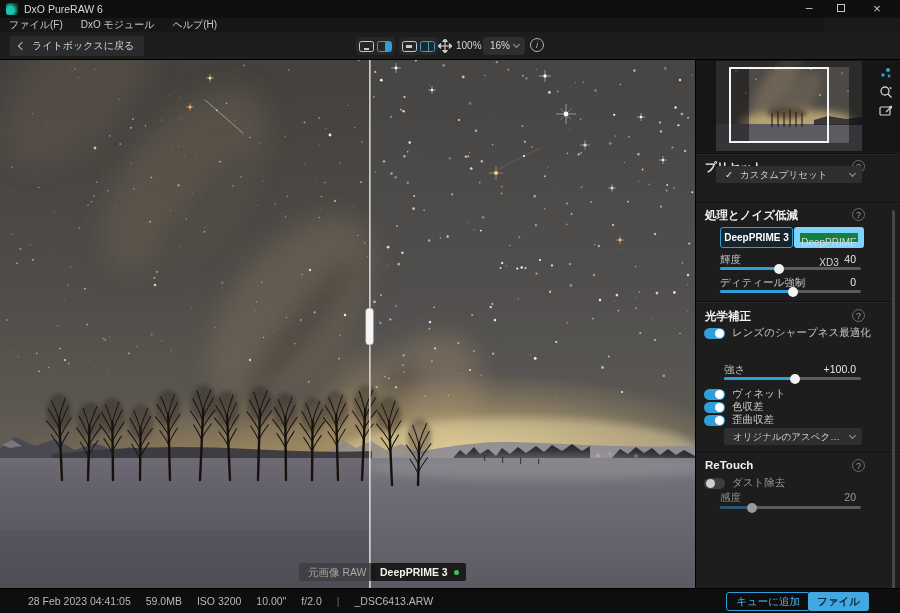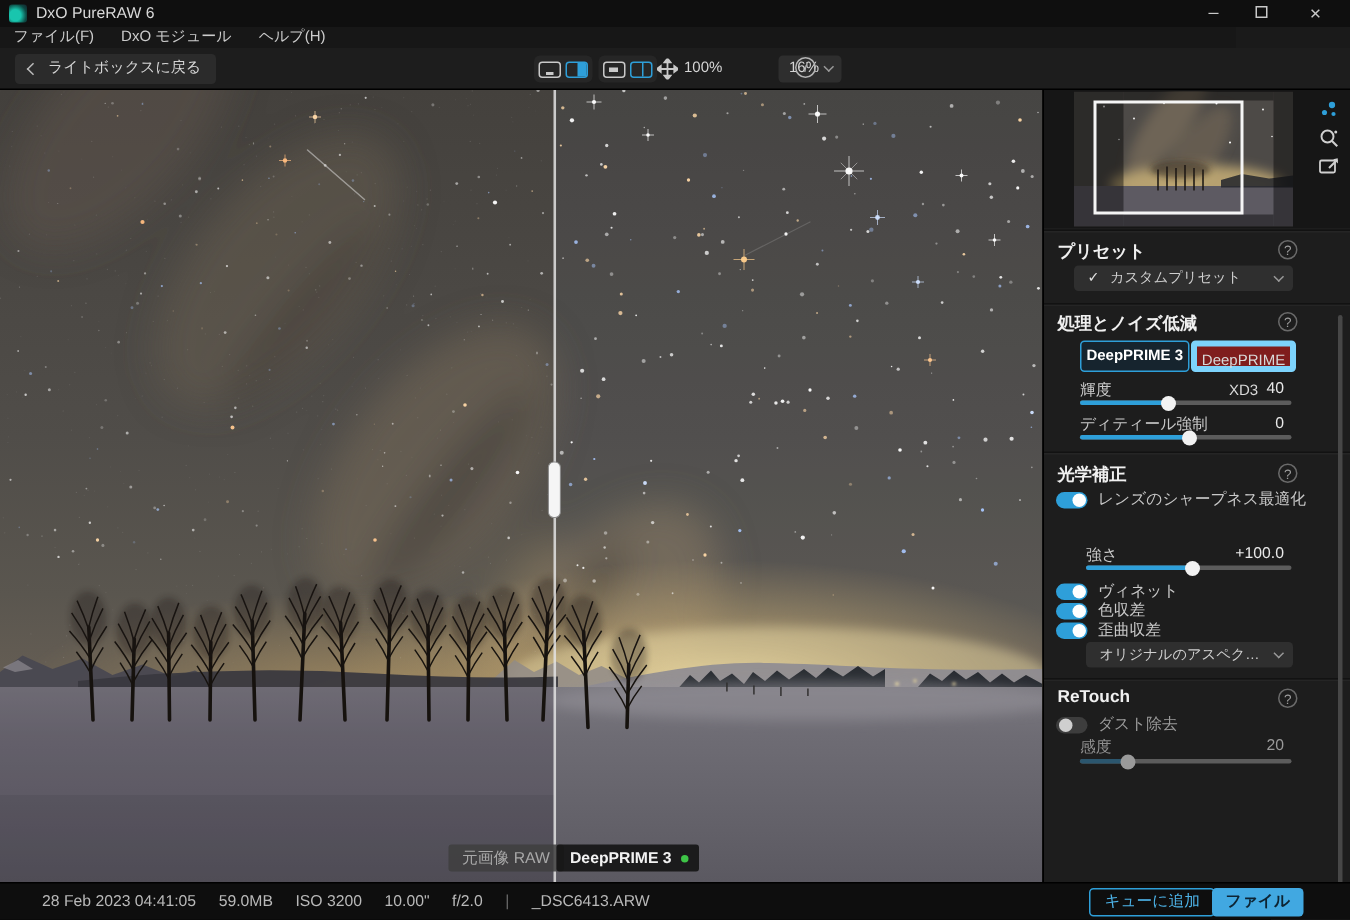--- a/index.html
+++ b/index.html
@@ -36,21 +36,21 @@
   #view-group-1 { left:356px; } #view-group-2 { left:399px; }
   .vicon { position:relative; width:15px; height:11px; border:1.3px solid #c9c9c9; border-radius:2.5px; }
   .vicon.blue { border-color:#2e9fd9; }
   .vicon .halfR { position:absolute; right:0; top:0; width:50%; height:100%; background:#2e9fd9; border-radius:0 1px 1px 0; }
   .vicon .cbar { position:absolute; left:3px; top:3px; width:6px; height:3px; background:#c9c9c9; }
   .vicon .bbar { position:absolute; left:3.5px; bottom:1px; width:5px; height:1.6px; background:#c9c9c9; }
   .vicon .vline { position:absolute; left:50%; top:0; width:1.4px; height:100%; background:#2e9fd9; }
   #pan-icon { position:absolute; left:438px; top:7px; }
   #fit-zoom { position:absolute; left:456px; top:8px; font-size:10px; color:#d5d5d5; }
   #zoom-select { position:absolute; left:483px; top:5px; width:42px; height:18px; background:#2e2e2e;
-    border-radius:3px; font-size:10px; color:#d5d5d5; line-height:18px; padding-left:7px;margin-left:36px; }
+    border-radius:3px; font-size:10px; color:#d5d5d5; line-height:18px; padding-left:7px; }
   #zoom-select .chev { position:absolute; right:6px; top:5px; width:5px; height:5px;
     border-right:1.3px solid #9a9a9a; border-bottom:1.3px solid #9a9a9a; transform:rotate(45deg); }
   #info-icon { position:absolute; left:530px; top:6px; width:14px; height:14px; border:1.2px solid #b5b5b5;
     border-radius:50%; color:#b5b5b5; font-size:9px; text-align:center; line-height:12px; }
   #info-icon::before { content:"i"; font-style:italic; }
 
   
   #viewer { position:absolute; left:0; top:60px; width:695px; height:528px; background:#000; overflow:hidden; }
   .img-label { position:absolute; top:503px; height:18px; line-height:18px; font-size:10.5px;
     padding:0 9px; border-radius:2px; }
@@ -80,21 +80,21 @@
     border-right:1.3px solid #9a9a9a; border-bottom:1.3px solid #9a9a9a; transform:rotate(45deg); }
   .dropdown .check { margin-right:7px; color:#e0e0e0; }
   .dropdown .check::before { content:"✓"; }
   .toggle-row { position:absolute; left:8px; display:flex; align-items:center; gap:7px; color:#c8c8c8; }
   .toggle { position:relative; width:21px; height:11px; border-radius:6px; background:#2e9fd9; }
   .toggle::after { content:""; position:absolute; width:9px; height:9px; border-radius:50%; background:#fff; top:1px; right:1px; }
   .toggle.off { background:#3d3d3d; }
   .toggle.off::after { left:2px; right:auto; background:#cfcfcf; }
   .m-btn { position:absolute; height:21px; border-radius:3px; font-size:10px; text-align:center; line-height:20px; }
   .m-btn.sel { background:#16242e; border:1px solid #2e9fd9; color:#ffffff; font-weight:bold; }
-  .m-btn.alt { background:#7f1d1d; border:4px solid #7dd3fc; color:#d8d8d8; }
+  .m-btn.alt { background:#15803d; border:6px solid #7dd3fc; color:#d8d8d8; }
   #panel-scrollbar { position:absolute; left:196px; top:150px; width:3px; height:380px; background:#474747; border-radius:2px; }
 
   
   #navigator { position:absolute; left:0; top:0; width:205px; height:92px; background:#161616; overflow:hidden; }
   #nav-strip { position:absolute; left:20px; top:1px; width:146px; height:90px; }
   .nav-dim { position:absolute; background:rgba(0,0,0,.42); }
   #nav-box { position:absolute; left:33px; top:7px; width:100px; height:76px; border:2px solid #f5f5f5; }
 
   
   .strip-btn { position:absolute; left:183px; width:17px; height:16px; }
@@ -1317,21 +1317,21 @@
         <rect x="1" y="3" width="10" height="8" rx="1" fill="none" stroke="#cfcfcf" stroke-width="1.2"></rect>
         <line x1="7" y1="8" x2="12.5" y2="2.5" stroke="#cfcfcf" stroke-width="1.3"></line>
         <path d="M12.8 1.5 L13 5 L9.8 2.2 Z" fill="#cfcfcf"></path>
       </svg>
     </div>
 
     <div class="sep" style="top:93px;"></div>
 
     <div class="sec-h" style="top:100px;">プリセット</div>
     <div class="help" style="top:100px;"></div>
-    <div class="dropdown" style="left:20px; width:146px; top:117px;">
+    <div class="dropdown" style="left:20px; width:146px; top:106px;">
       <span class="check"></span><span>カスタムプリセット</span>
       <span class="chev"></span>
     </div>
 
     <div class="sep" style="top:142px;"></div>
 
     <div class="sec-h" style="top:148px;">処理とノイズ低減</div>
     <div class="help" style="top:148px;"></div>
     <div class="m-btn sel" style="left:24px; top:167px; width:73px;">DeepPRIME 3</div>
     <div class="m-btn alt" style="left:98px; top:167px; width:70px;">DeepPRIME XD3</div>

